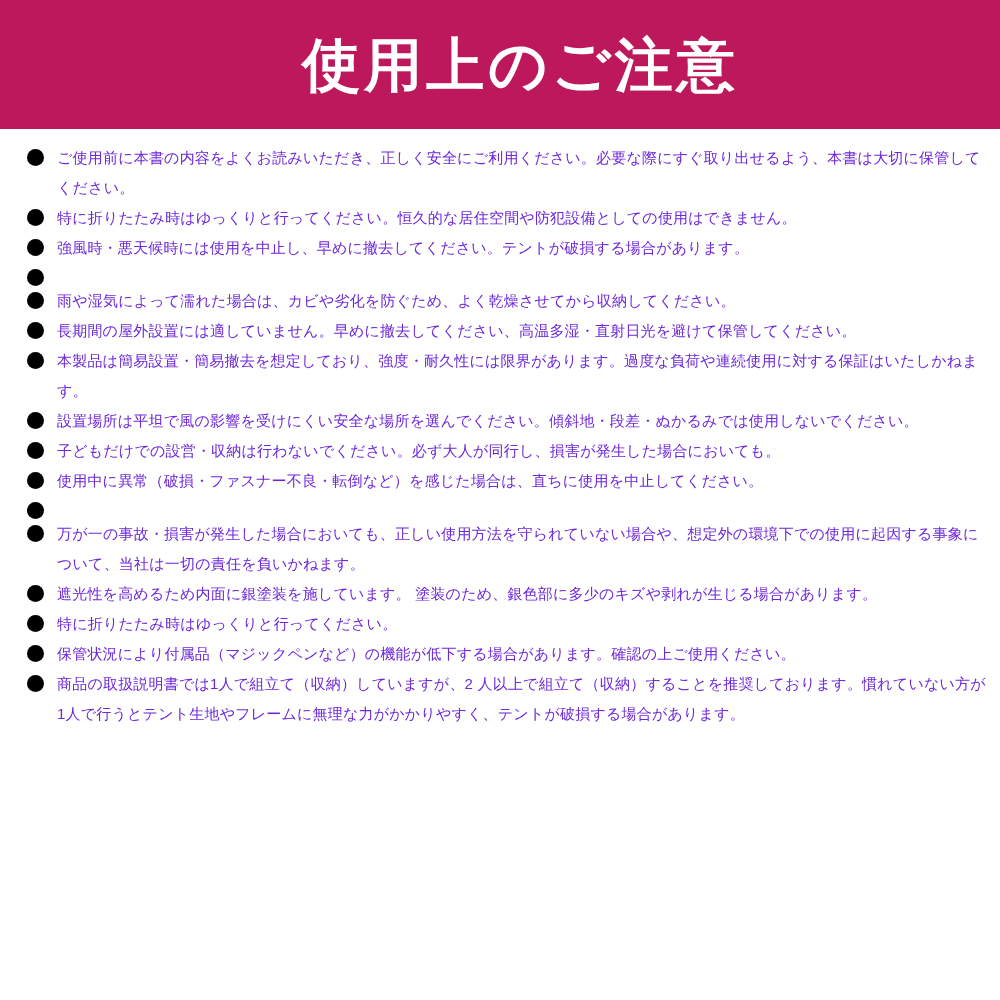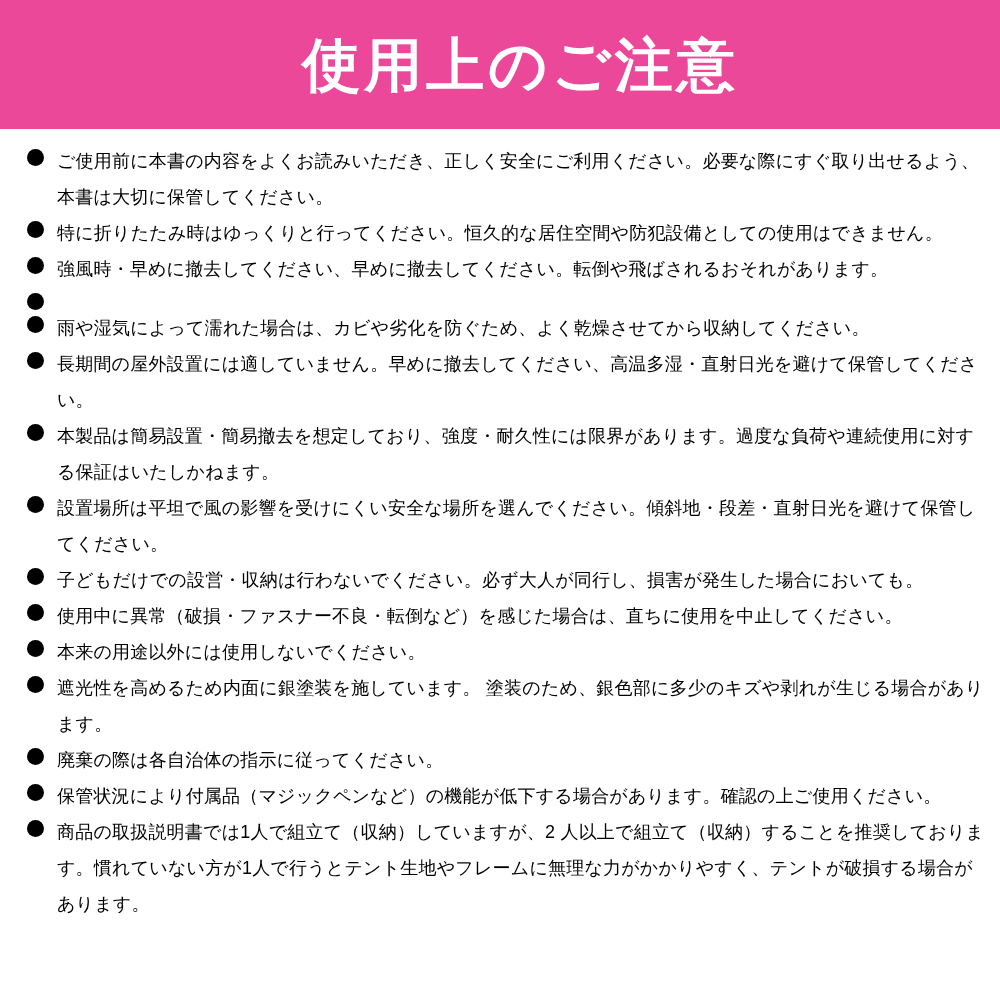--- a/index.html
+++ b/index.html
@@ -13,21 +13,21 @@
     overflow: hidden;
   }
   .page {
     width: 1000px;
     height: 1000px;
     background: #ffffff;
   }
   .header {
     width: 1000px;
     height: 129px;
-    background: #ec4899;
+    background: #be185d;
     display: flex;
     align-items: center;
     justify-content: center;
     padding-left: 41px;
   }
   .header .title {
     color: #ffffff;
     font-size: 58px;
     font-weight: bold;
     letter-spacing: 4px;
@@ -46,23 +46,23 @@
   .bullet-dot {
     flex: 0 0 17px;
     width: 17px;
     height: 17px;
     border-radius: 50%;
     background: #000000;
     margin-top: 6px;
     margin-right: 13px;
   }
   .notice-text {
-    font-size: 18px;
-    line-height: 36px;
-    color: #000000;
+    font-size: 15px;
+    line-height: 30px;
+    color: #6d28d9;
     letter-spacing: 0.2px;
   }
 </style>
 </head>
 <body>
 
 <div class="page">
 
   <div class="header">
     <h1 class="title">使用上のご注意</h1>
@@ -72,60 +72,63 @@
     <div class="notice-item">
       <span class="bullet-dot"></span>
       <span class="notice-text">ご使用前に本書の内容をよくお読みいただき、正しく安全にご利用ください。必要な際にすぐ取り出せるよう、本書は大切に保管してください。</span>
     </div>
     <div class="notice-item">
       <span class="bullet-dot"></span>
       <span class="notice-text">特に折りたたみ時はゆっくりと行ってください。恒久的な居住空間や防犯設備としての使用はできません。</span>
     </div>
     <div class="notice-item">
       <span class="bullet-dot"></span>
-      <span class="notice-text">強風時・早めに撤去してください、早めに撤去してください。転倒や飛ばされるおそれがあります。</span>
+      <span class="notice-text">強風時・悪天候時には使用を中止し、早めに撤去してください。テントが破損する場合があります。</span>
     </div>
     <div class="notice-item">
       <span class="bullet-dot"></span>
     </div>
     <div class="notice-item">
       <span class="bullet-dot"></span>
       <span class="notice-text">雨や湿気によって濡れた場合は、カビや劣化を防ぐため、よく乾燥させてから収納してください。</span>
     </div>
     <div class="notice-item">
       <span class="bullet-dot"></span>
       <span class="notice-text">長期間の屋外設置には適していません。早めに撤去してください、高温多湿・直射日光を避けて保管してください。</span>
     </div>
     <div class="notice-item">
       <span class="bullet-dot"></span>
       <span class="notice-text">本製品は簡易設置・簡易撤去を想定しており、強度・耐久性には限界があります。過度な負荷や連続使用に対する保証はいたしかねます。</span>
     </div>
     <div class="notice-item">
       <span class="bullet-dot"></span>
-      <span class="notice-text">設置場所は平坦で風の影響を受けにくい安全な場所を選んでください。傾斜地・段差・直射日光を避けて保管してください。</span>
+      <span class="notice-text">設置場所は平坦で風の影響を受けにくい安全な場所を選んでください。傾斜地・段差・ぬかるみでは使用しないでください。</span>
     </div>
     <div class="notice-item">
       <span class="bullet-dot"></span>
       <span class="notice-text">子どもだけでの設営・収納は行わないでください。必ず大人が同行し、損害が発生した場合においても。</span>
     </div>
     <div class="notice-item">
       <span class="bullet-dot"></span>
       <span class="notice-text">使用中に異常（破損・ファスナー不良・転倒など）を感じた場合は、直ちに使用を中止してください。</span>
     </div>
     <div class="notice-item">
       <span class="bullet-dot"></span>
-      <span class="notice-text">本来の用途以外には使用しないでください。</span>
+    </div>
+    <div class="notice-item">
+      <span class="bullet-dot"></span>
+      <span class="notice-text">万が一の事故・損害が発生した場合においても、正しい使用方法を守られていない場合や、想定外の環境下での使用に起因する事象について、当社は一切の責任を負いかねます。</span>
     </div>
     <div class="notice-item">
       <span class="bullet-dot"></span>
       <span class="notice-text">遮光性を高めるため内面に銀塗装を施しています。 塗装のため、銀色部に多少のキズや剥れが生じる場合があります。</span>
     </div>
     <div class="notice-item">
       <span class="bullet-dot"></span>
-      <span class="notice-text">廃棄の際は各自治体の指示に従ってください。</span>
+      <span class="notice-text">特に折りたたみ時はゆっくりと行ってください。</span>
     </div>
     <div class="notice-item">
       <span class="bullet-dot"></span>
       <span class="notice-text">保管状況により付属品（マジックペンなど）の機能が低下する場合があります。確認の上ご使用ください。</span>
     </div>
     <div class="notice-item">
       <span class="bullet-dot"></span>
       <span class="notice-text">商品の取扱説明書では1人で組立て（収納）していますが、2 人以上で組立て（収納）することを推奨しております。慣れていない方が1人で行うとテント生地やフレームに無理な力がかかりやすく、テントが破損する場合があります。</span>
     </div>
   </div>

